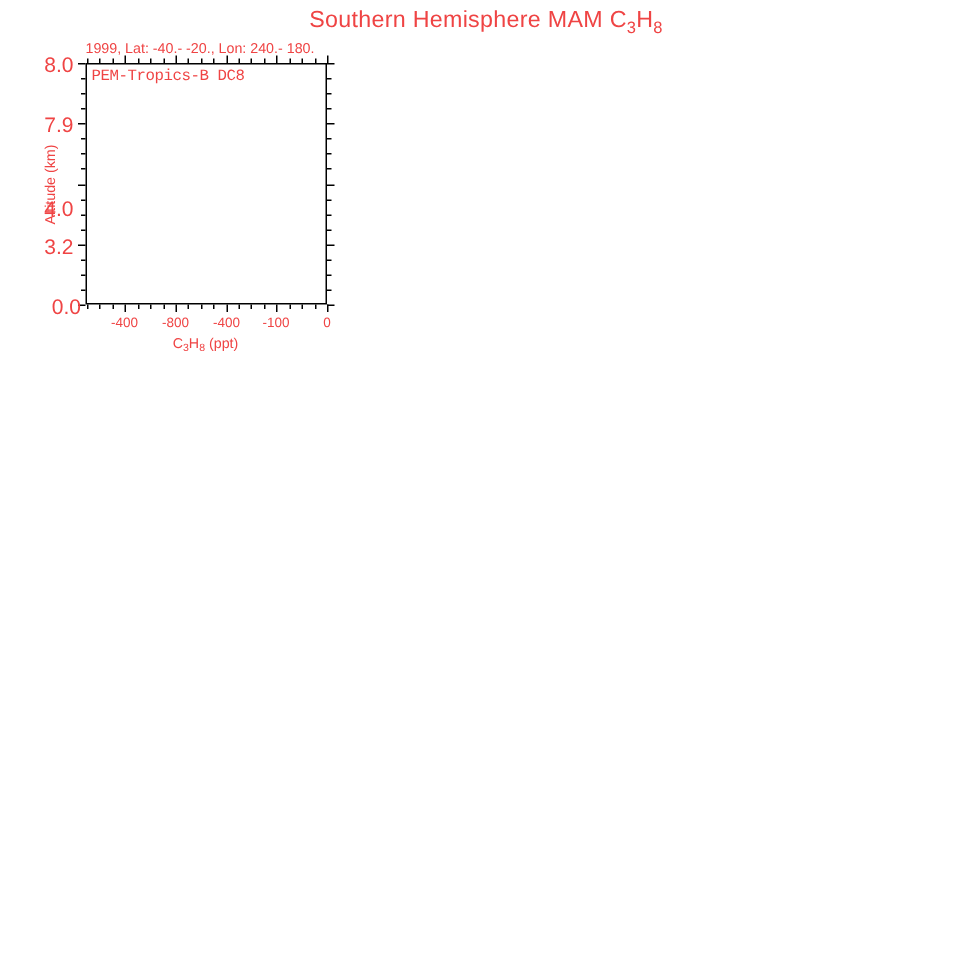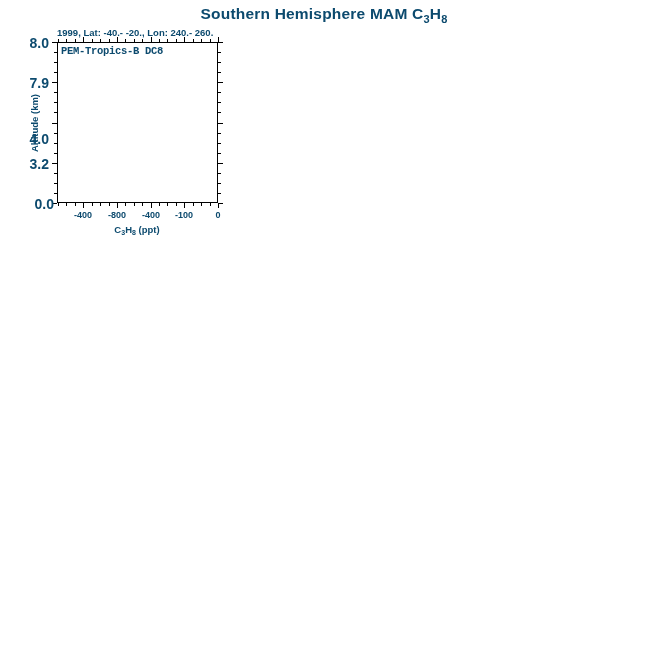--- a/index.html
+++ b/index.html
@@ -1,23 +1,22 @@
 <!DOCTYPE html>
 <html><head>
 <meta charset="utf-8">
 <style>
   html,body{margin:0;padding:0;background:#ffffff;}
   .canvas{
     position:relative;
     width:648px;height:596px;
     background:#ffffff;
     font-family:"Liberation Sans", sans-serif;
-    color:#0c4a6e;
+    color:#ef4444;
     overflow:hidden;
-    font-weight:bold;
   }
   .chart-title{
     position:absolute;top:5px;left:0;width:648px;
     text-align:center;
     font-size:15.5px;
     letter-spacing:0.2px;
     white-space:nowrap;
   }
   .chart-title .sub{
     font-size:11px;
@@ -73,21 +72,21 @@
   .x-axis-title .sub,.subsm{
     font-size:7px;
     vertical-align:-2px;
   }
 </style>
 </head>
 <body>
 
 <div class="canvas">
   <div class="chart-title"><span>Southern Hemisphere MAM C</span><span class="sub">3</span><span>H</span><span class="sub">8</span></div>
-  <div class="subtitle">1999, Lat: -40.- -20., Lon: 240.- 260.</div>
+  <div class="subtitle">1999, Lat: -40.- -20., Lon: 240.- 180.</div>
   <div class="plot-box"></div>
   <div class="annotation">PEM-Tropics-B DC8</div>
   <div class="y-axis-title">Altitude (km)</div>
   <div class="x-axis-title"><span>C</span><span class="sub">3</span><span>H</span><span class="sub">8</span><span> (ppt)</span></div>
   <div id="tick-layer">
       <div class="tick" style="left: 83px; top: 203px; width: 1px; height: 5px;"></div>
       <div class="tick" style="left: 83px; top: 37px; width: 1px; height: 5px;"></div>
       <div class="xtick-label" style="left: 83px; top: 210px;">-400</div>
       <div class="tick" style="left: 117px; top: 203px; width: 1px; height: 5px;"></div>
       <div class="tick" style="left: 117px; top: 37px; width: 1px; height: 5px;"></div>

